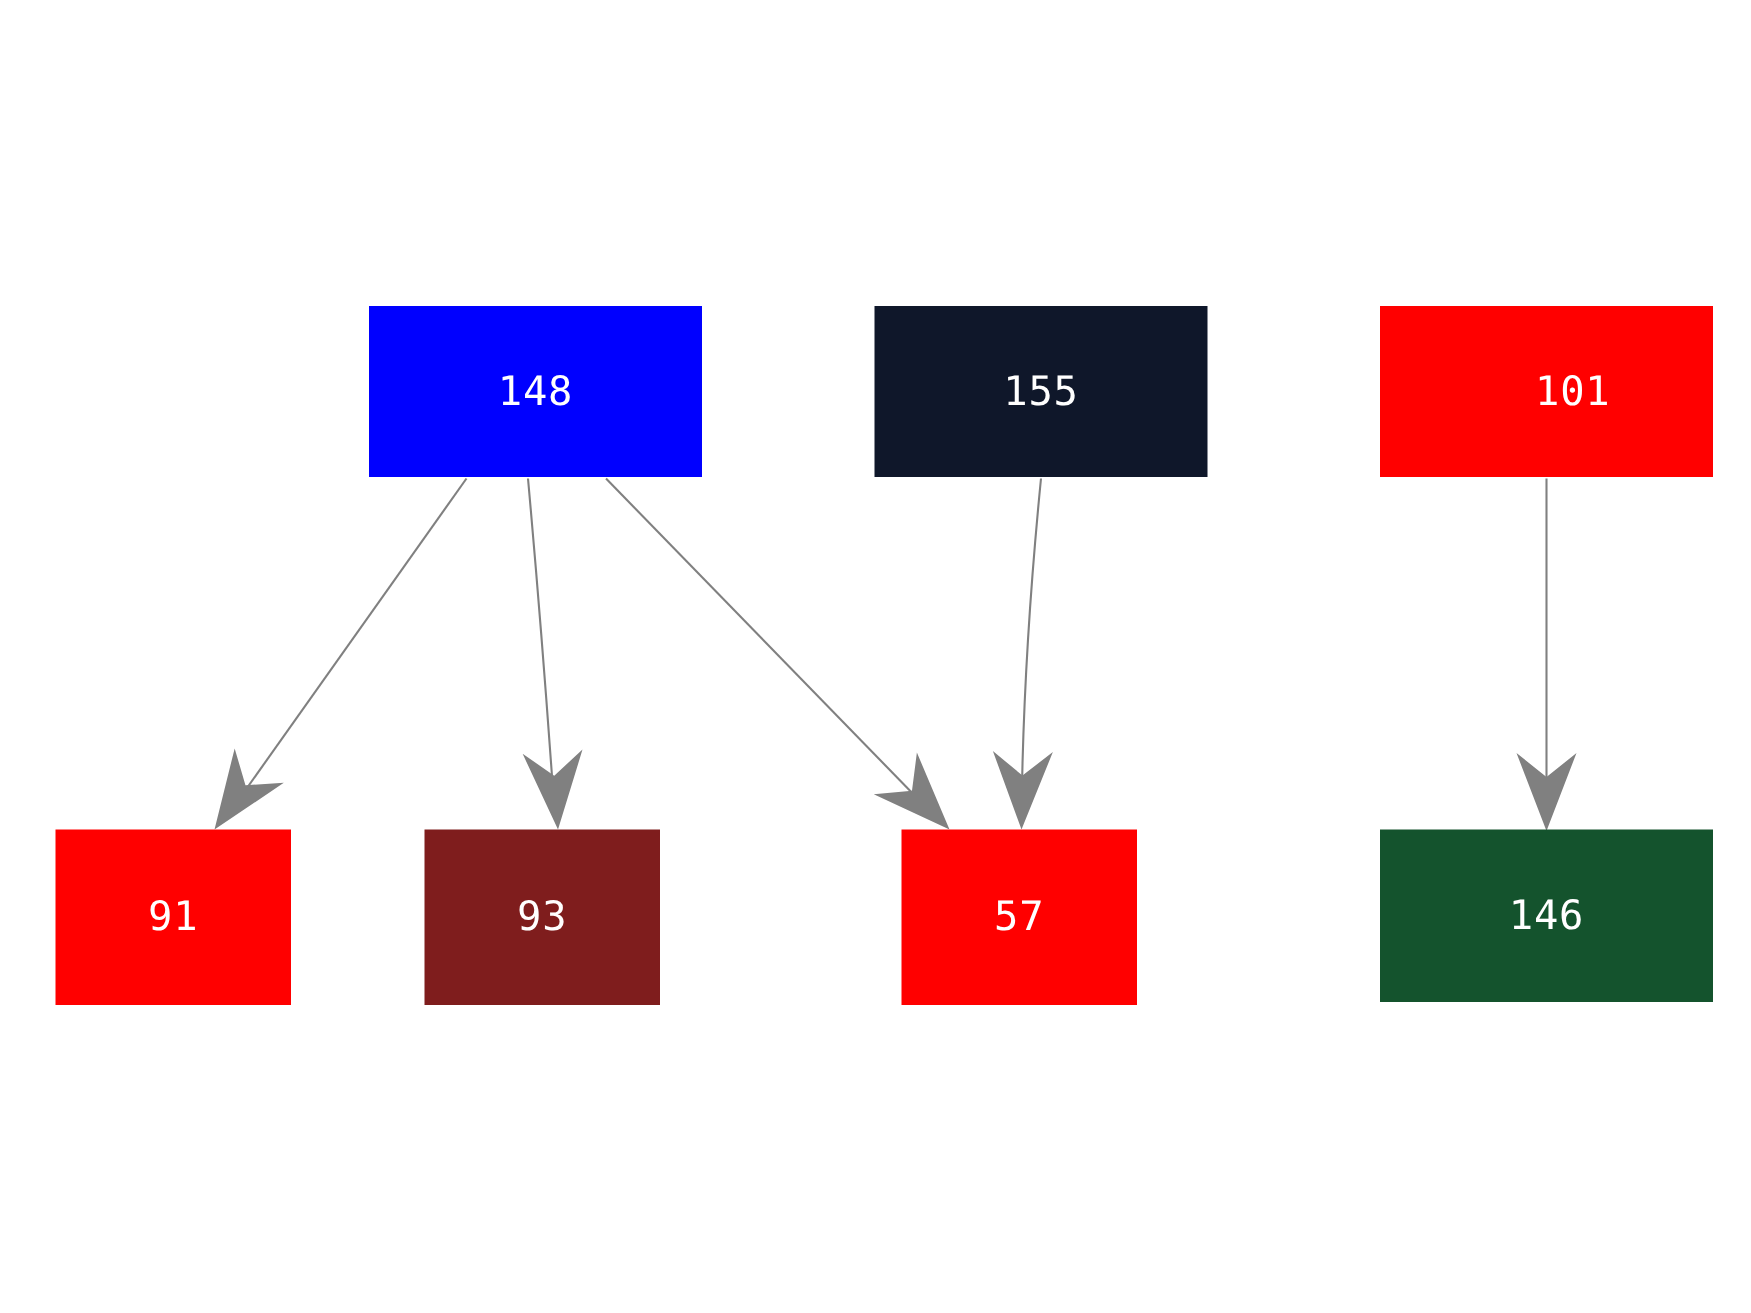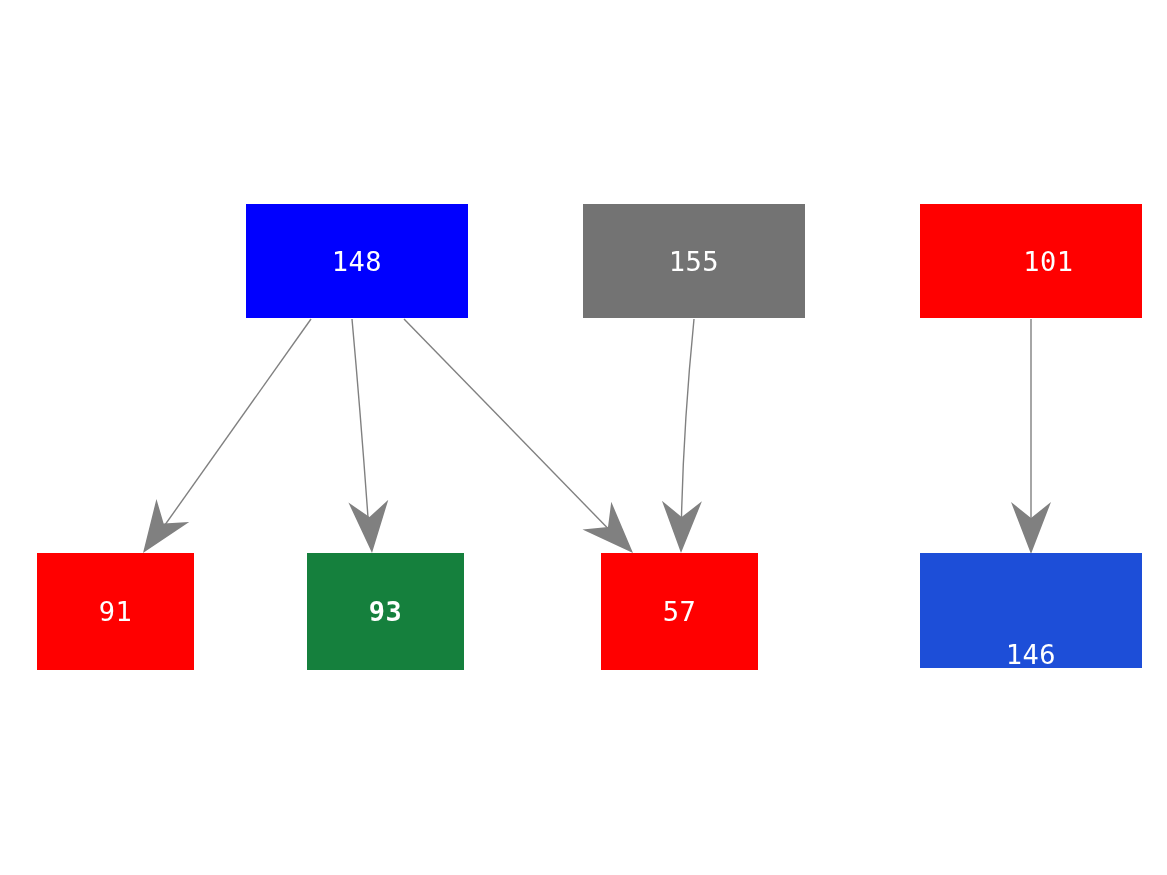--- a/index.html
+++ b/index.html
@@ -74,33 +74,33 @@
       <g>
         <path d="M 1031 319 L 1031 546" fill="none" stroke="#808080" stroke-width="1.4"></path>
         <polygon points="0,0 -52,-20 -36,0 -52,20" fill="#808080" transform="translate(1031,554) rotate(90)"></polygon>
       </g>
     </svg>
 
   <div id="node-layer">
       <div class="node" style="left: 246px; top: 204px; width: 222px; height: 114px; background: rgb(0, 0, 255);">
         <span class="node-label">148</span>
       </div>
-      <div class="node" style="left: 583px; top: 204px; width: 222px; height: 114px; background: #737373;">
+      <div class="node" style="left: 583px; top: 204px; width: 222px; height: 114px; background: #0f172a;">
         <span class="node-label">155</span>
       </div>
       <div class="node" style="left: 920px; top: 204px; width: 222px; height: 114px; background: rgb(255, 0, 0); padding-left: 35px;">
         <span class="node-label">101</span>
       </div>
       <div class="node" style="left: 37px; top: 553px; width: 157px; height: 117px; background: rgb(255, 0, 0);">
         <span class="node-label">91</span>
       </div>
-      <div class="node" style="left: 307px; top: 553px; width: 157px; height: 117px; background: #15803d; font-weight: bold;">
+      <div class="node" style="left: 283px; top: 553px; width: 157px; height: 117px; background: #7f1d1d;">
         <span class="node-label">93</span>
       </div>
       <div class="node" style="left: 601px; top: 553px; width: 157px; height: 117px; background: rgb(255, 0, 0);">
         <span class="node-label">57</span>
       </div>
-      <div class="node" style="left: 920px; top: 553px; width: 222px; height: 115px; background: #1d4ed8; align-items: flex-end;">
+      <div class="node" style="left: 920px; top: 553px; width: 222px; height: 115px; background: #14532d;">
         <span class="node-label">146</span>
       </div>
     </div>
 
 </div>
 
 </body></html>

